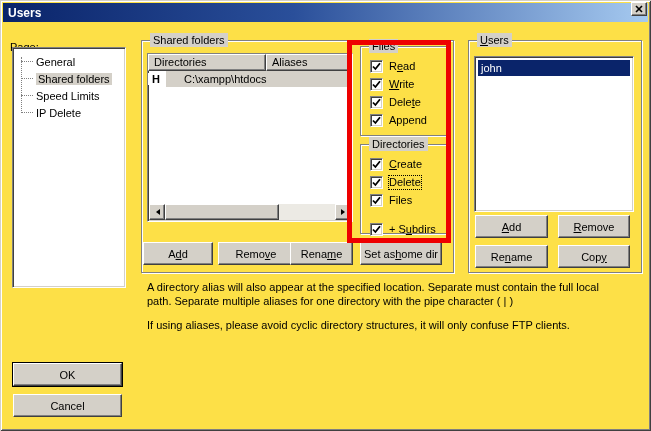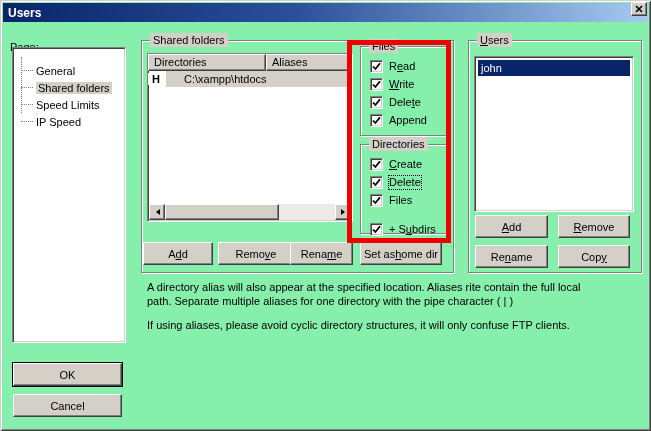--- a/index.html
+++ b/index.html
@@ -1,18 +1,18 @@
 <!DOCTYPE html>
 <html><head>
 <meta charset="utf-8">
 <style>
   html,body{margin:0;padding:0;background:#fff;}
   *{box-sizing:border-box;font-family:"Liberation Sans","DejaVu Sans",sans-serif;}
   .dialog{
-    position:relative;width:651px;height:431px;background:#86efac;
+    position:relative;width:651px;height:431px;background:#fde047;
     box-shadow:inset 1px 1px 0 #D4D0C8, inset -1px -1px 0 #404040,
                inset 2px 2px 0 #FFFFFF, inset -2px -2px 0 #808080;
     font-size:11px;color:#000;overflow:hidden;
   }
   .titlebar{
     position:absolute;left:3px;top:3px;width:645px;height:19px;
     background:linear-gradient(90deg,#0A246A 0%,#2A4F9A 45%,#A6CAF0 100%);
     display:flex;align-items:center;
   }
   .title-text{color:#fff;font-weight:bold;font-size:12px;padding-left:5px;}
@@ -37,21 +37,21 @@
   .group{
     position:absolute;border:1px solid #808080;
     box-shadow:1px 1px 0 #fff, inset 1px 1px 0 #fff;
   }
   .group-label{
     position:absolute;top:-8px;left:8px;background:#D4D0C8;
     padding:0 3px;line-height:14px;white-space:nowrap;
   }
   .static-label{position:absolute;white-space:nowrap;}
   
-  .tree{position:absolute;left:12px;top:47px;width:114px;height:296px;padding-top:14px;}
+  .tree{position:absolute;left:12px;top:47px;width:114px;height:241px;padding-top:5px;}
   .tree-vline{position:absolute;left:8px;top:9px;height:56px;border-left:1px dotted #808080;}
   .tree-row{height:17px;display:flex;align-items:center;padding-left:8px;white-space:nowrap;}
   .leader{display:inline-block;width:12px;height:1px;border-bottom:1px dotted #808080;margin-right:3px;}
   .tree-sel{background:#D4D0C8;padding:0 2px;}
   
   .listview{position:absolute;left:147px;top:53px;width:206px;height:169px;}
   .lv-header{display:flex;height:17px;}
   .lv-hcell{
     background:#D4D0C8;border:1px solid;border-color:#fff #404040 #404040 #fff;
     box-shadow:inset -1px -1px 0 #808080;
@@ -112,21 +112,21 @@
     <div class="tree-row">
       <span class="leader"></span>
       <span class="tree-sel">Shared folders</span>
     </div>
     <div class="tree-row">
       <span class="leader"></span>
       <span>Speed Limits</span>
     </div>
     <div class="tree-row">
       <span class="leader"></span>
-      <span>IP Speed</span>
+      <span>IP Delete</span>
     </div>
   </div>
 
   <div class="group" style="left:141px;top:40px;width:313px;height:233px;">
     <span class="group-label">Shared folders</span>
   </div>
 
   <div class="listview sunken">
     <div class="lv-header">
       <div class="lv-hcell" style="width:118px;">Directories</div>
@@ -231,20 +231,20 @@
     <span class="group-label"><u>U</u>sers</span>
   </div>
   <div class="userlist sunken">
     <div class="user-row-sel">john</div>
   </div>
   <button class="raised-btn" style="left:475px;top:215px;width:73px;height:23px;"><u>A</u>dd</button>
   <button class="raised-btn" style="left:558px;top:215px;width:72px;height:23px;"><u>R</u>emove</button>
   <button class="raised-btn" style="left:475px;top:245px;width:73px;height:23px;">Re<u>n</u>ame</button>
   <button class="raised-btn" style="left:558px;top:245px;width:72px;height:23px;">Cop<u>y</u></button>
 
-  <div class="notes-line" style="top:281px;">A directory alias will also appear at the specified location. Aliases rite contain the full local</div>
+  <div class="notes-line" style="top:281px;">A directory alias will also appear at the specified location. Separate must contain the full local</div>
   <div class="notes-line" style="top:295px;">path. Separate multiple aliases for one directory with the pipe character ( | )</div>
   <div class="notes-line" style="top:319px;">If using aliases, please avoid cyclic directory structures, it will only confuse FTP clients.</div>
 
   <button class="raised-btn default-btn" style="left:13px;top:363px;width:109px;height:23px;">OK</button>
   <button class="raised-btn" style="left:13px;top:394px;width:109px;height:23px;">Cancel</button>
 
 </div>
 
 </body></html>

